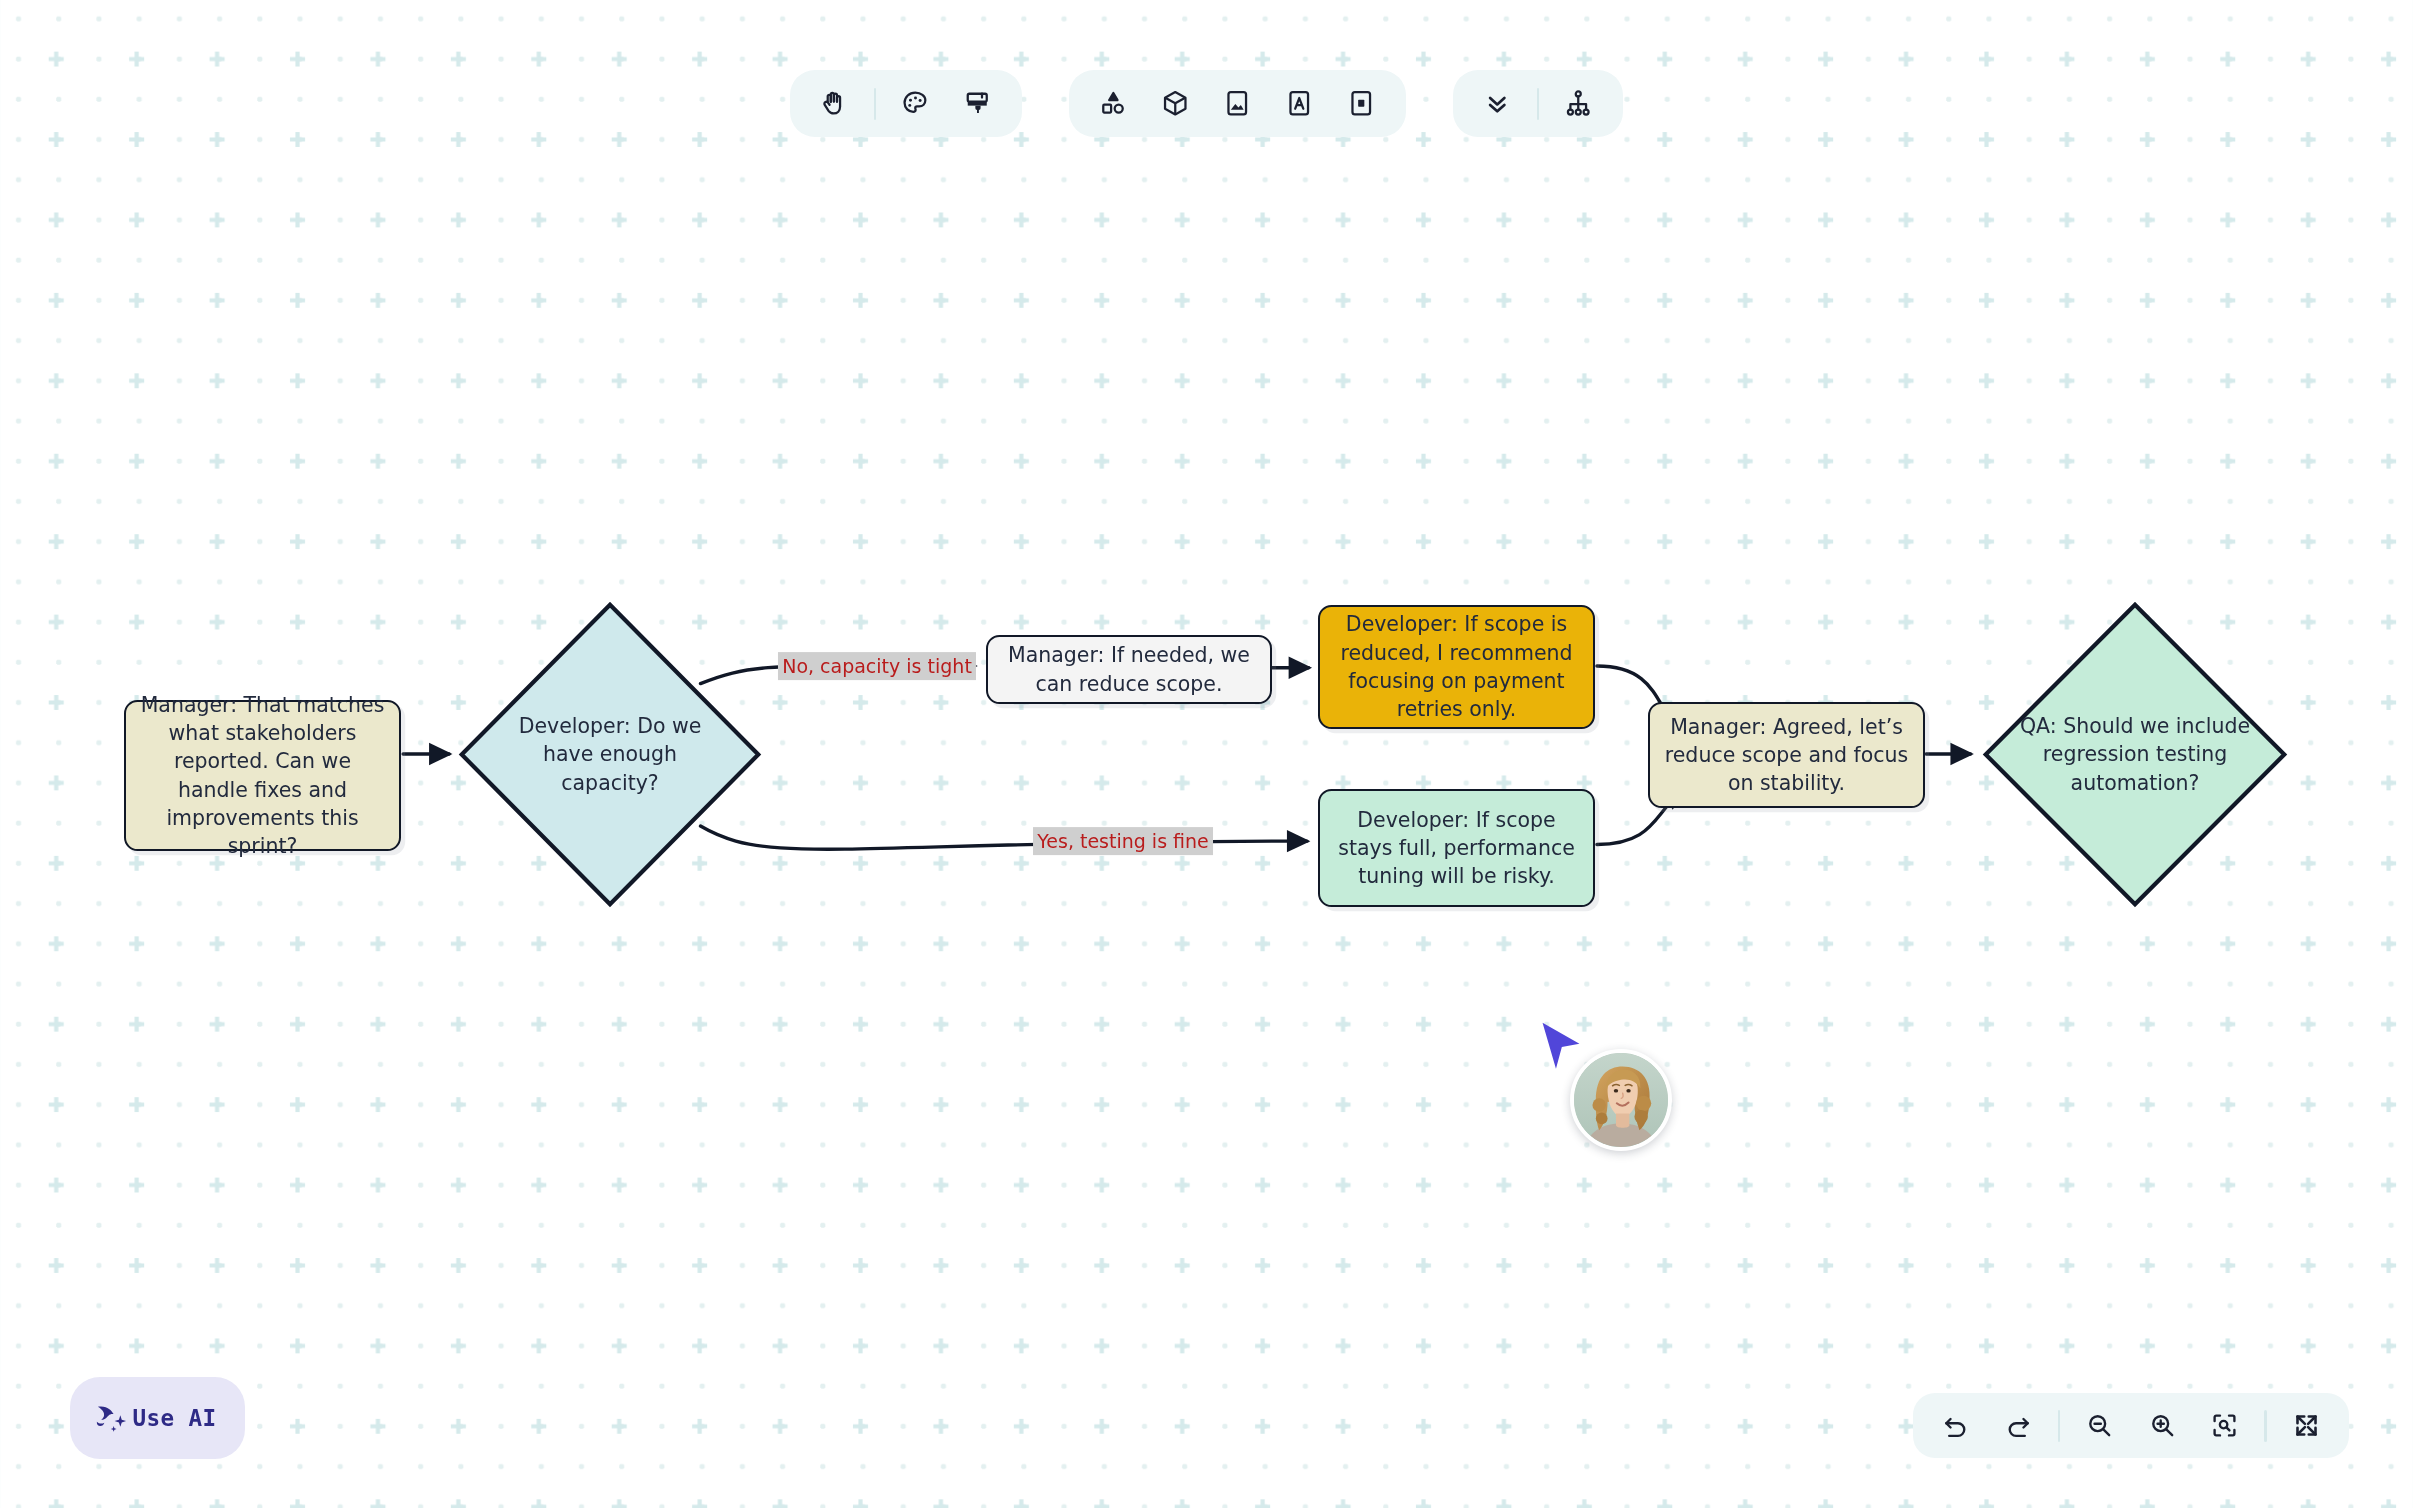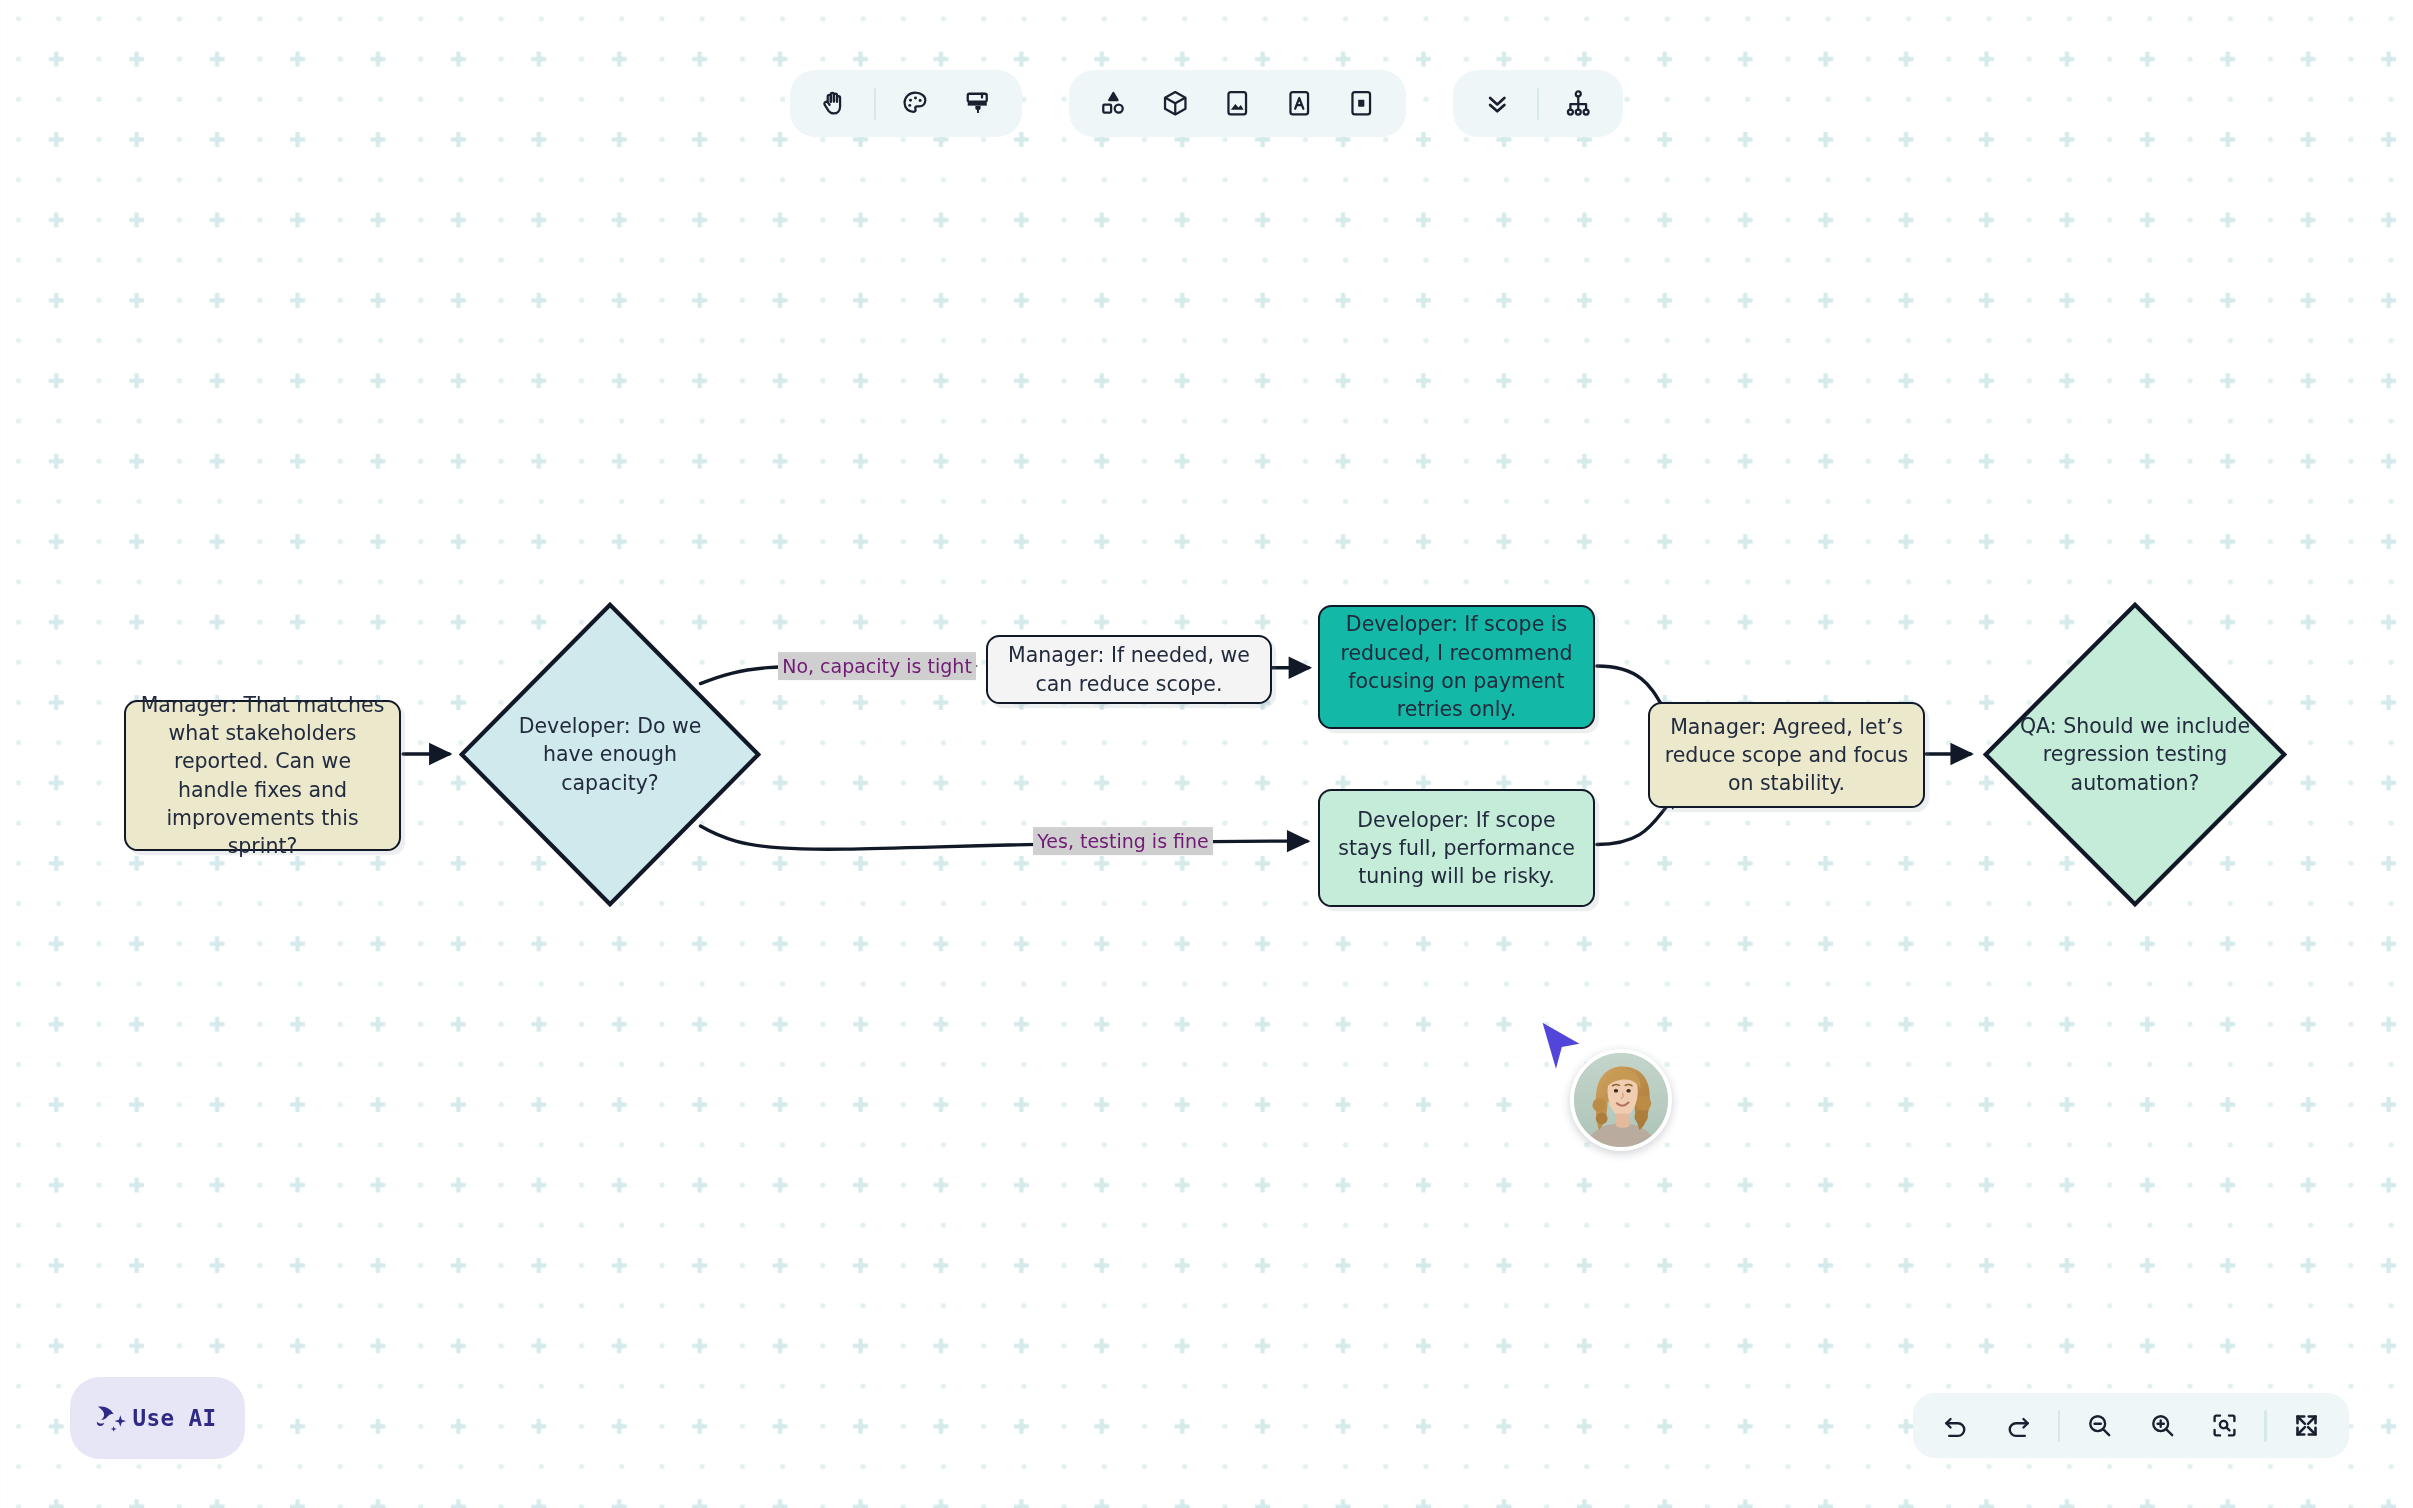--- a/index.html
+++ b/index.html
@@ -143,21 +143,21 @@
   .node.diamond .label {
     position: relative;
     z-index: 2;
     padding: 0 12%;
   }
 
   
   .edge-label {
     position: absolute;
     background: #cfcfcf;
-    color: #701a75;
+    color: #b91c1c;
     font-size: 19px;
     line-height: 1.2;
     padding: 2.5px 4.2px;
     white-space: nowrap;
     transform: translate(-50%, -50%);
     cursor: pointer;
   }
 
   
   .remote-cursor {
@@ -266,21 +266,21 @@
       <svg class="diamond-shape" viewBox="0 0 370 374" preserveAspectRatio="none">
         <polygon points="185,8 362,187 185,366 8,187" fill="#cfe9ec" stroke="#111827" stroke-width="5"></polygon>
       </svg>
       <span class="label">Developer: Do we have enough capacity?</span>
     </div>
 
     <div class="node box" style="left:986px; top:635px; width:286px; height:69px; background:#f4f4f4;">
       <span class="label">Manager: If needed, we can reduce scope.</span>
     </div>
 
-    <div class="node box" style="left:1318px; top:605px; width:277px; height:124px; background:#14b8a6;">
+    <div class="node box" style="left:1318px; top:605px; width:277px; height:124px; background:#eab308;">
       <span class="label">Developer: If scope is reduced, I recommend focusing on payment retries only.</span>
     </div>
 
     <div class="node box" style="left:1318px; top:789px; width:277px; height:118px; background:#c5ecd9;">
       <span class="label">Developer: If scope stays full, performance tuning will be risky.</span>
     </div>
 
     <div class="node box" style="left:1648px; top:702px; width:277px; height:106px; background:#ebe8cc;">
       <span class="label">Manager: Agreed, let’s reduce scope and focus on stability.</span>
     </div>

